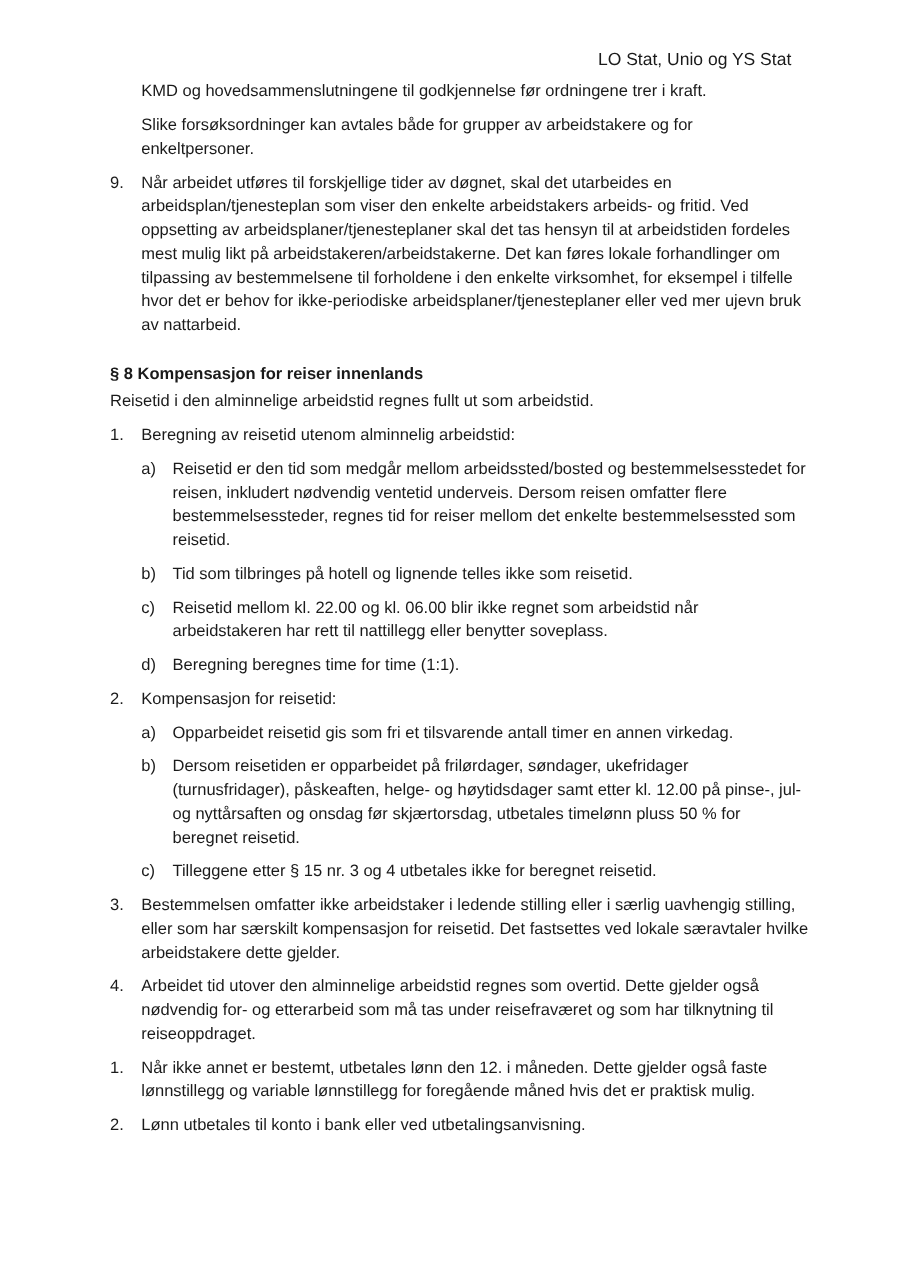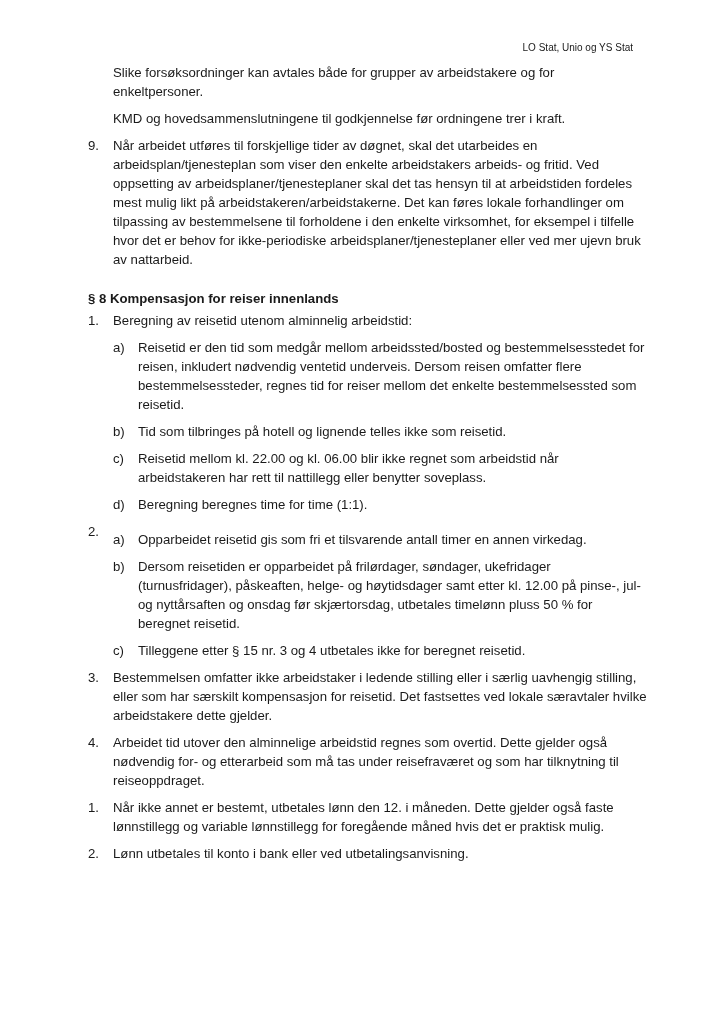--- a/index.html
+++ b/index.html
@@ -2,21 +2,21 @@
 <html><head>
 <meta charset="utf-8">
 <style>
   html, body { margin: 0; padding: 0; background: #ffffff; }
   body {
     width: 719px; height: 1016px; position: relative; overflow: hidden;
     font-family: "Liberation Sans", sans-serif; color: #1a1a1a;
     font-size: 13.2px; line-height: 19px;
   }
   .header {
-    position: absolute; top: 38px; right: 86px; font-size: 10px;
+    position: absolute; top: 38px; right: 86px; font-size: 14px;
   }
   .page { position: absolute; left: 88px; top: 63px; width: 560px; }
   p { margin: 0; }
   .cont { padding-left: 25px; }
   .cont p { margin-bottom: 8px; }
   .item { display: flex; margin-bottom: 8px; }
   .num { width: 25px; flex: 0 0 25px; }
   .body { flex: 1; }
   .sub { display: flex; margin-top: 8px; }
   .sub .letter { width: 25px; flex: 0 0 25px; }
@@ -25,30 +25,31 @@
   .intro { margin-bottom: 8px; }
 </style>
 </head>
 <body>
 
 <div class="header">LO Stat, Unio og YS Stat</div>
 
 <div class="page">
 
   <div class="cont">
+    <p>KMD og hovedsammenslutningene til godkjennelse før ordningene trer i kraft.</p>
     <p>Slike forsøksordninger kan avtales både for grupper av arbeidstakere og for enkeltpersoner.</p>
-    <p>KMD og hovedsammenslutningene til godkjennelse før ordningene trer i kraft.</p>
   </div>
 
   <div class="item">
     <span class="num">9.</span>
     <span class="body">Når arbeidet utføres til forskjellige tider av døgnet, skal det utarbeides en arbeidsplan/tjenesteplan som viser den enkelte arbeidstakers arbeids- og fritid. Ved oppsetting av arbeidsplaner/tjenesteplaner skal det tas hensyn til at arbeidstiden fordeles mest mulig likt på arbeidstakeren/arbeidstakerne. Det kan føres lokale forhandlinger om tilpassing av bestemmelsene til forholdene i den enkelte virksomhet, for eksempel i tilfelle hvor det er behov for ikke-periodiske arbeidsplaner/tjenesteplaner eller ved mer ujevn bruk av nattarbeid.</span>
   </div>
 
   <div class="section-title">§ 8 Kompensasjon for reiser innenlands</div>
+  <p class="intro">Reisetid i den alminnelige arbeidstid regnes fullt ut som arbeidstid.</p>
 
   <div class="item">
     <span class="num">1.</span>
     <div class="body">
       <p>Beregning av reisetid utenom alminnelig arbeidstid:</p>
       <div class="sub">
         <span class="letter">a)</span>
         <div class="body">
             <p>Reisetid er den tid som medgår mellom arbeidssted/bosted og bestemmelsesstedet for reisen, inkludert nødvendig ventetid underveis. Dersom reisen omfatter flere bestemmelsessteder, regnes tid for reiser mellom det enkelte bestemmelsessted som reisetid.</p>
           </div>
@@ -70,20 +71,21 @@
         <div class="body">
             <p>Beregning beregnes time for time (1:1).</p>
           </div>
       </div>
     </div>
   </div>
 
   <div class="item">
     <span class="num">2.</span>
     <div class="body">
+      <p>Kompensasjon for reisetid:</p>
       <div class="sub">
         <span class="letter">a)</span>
         <div class="body">
             <p>Opparbeidet reisetid gis som fri et tilsvarende antall timer en annen virkedag.</p>
           </div>
       </div>
       <div class="sub">
         <span class="letter">b)</span>
         <div class="body">
           <p>Dersom reisetiden er opparbeidet på frilørdager, søndager, ukefridager (turnusfridager), påskeaften, helge- og høytidsdager samt etter kl. 12.00 på pinse-, jul- og nyttårsaften og onsdag før skjærtorsdag, utbetales timelønn pluss 50 % for beregnet reisetid.</p>

